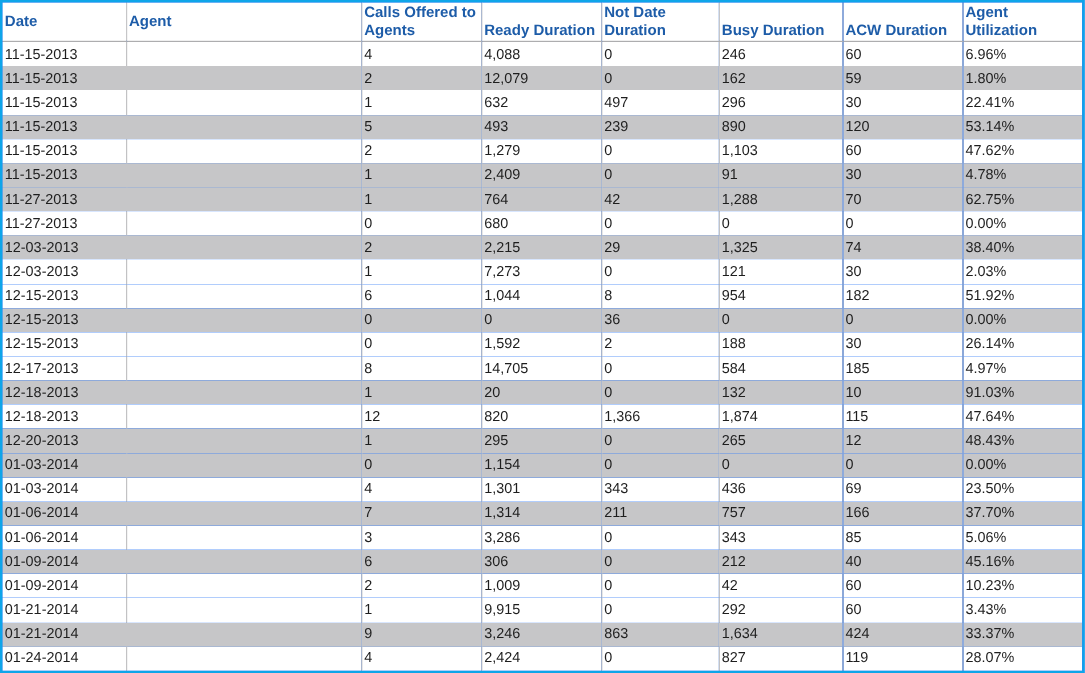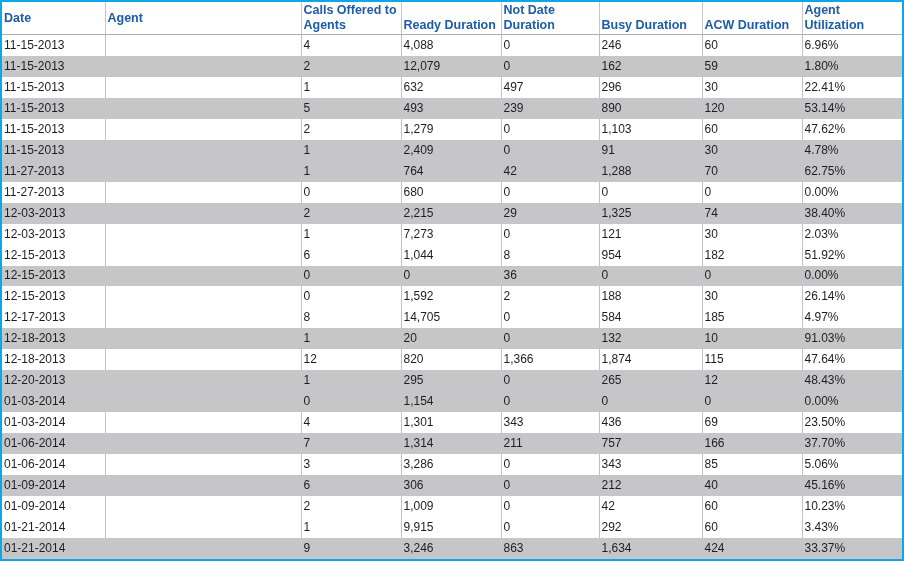--- a/index.html
+++ b/index.html
@@ -304,15 +304,25 @@
         <tr class="alt">
           <td>01-21-2014</td>
           <td></td>
           <td>9</td>
           <td>3,246</td>
           <td>863</td>
           <td>1,634</td>
           <td>424</td>
           <td>33.37%</td>
         </tr>
+        <tr>
+          <td>01-24-2014</td>
+          <td></td>
+          <td>4</td>
+          <td>2,424</td>
+          <td>0</td>
+          <td>827</td>
+          <td>119</td>
+          <td>28.07%</td>
+        </tr>
       </tbody>
   </table>
 </div>
 
 </body></html>

